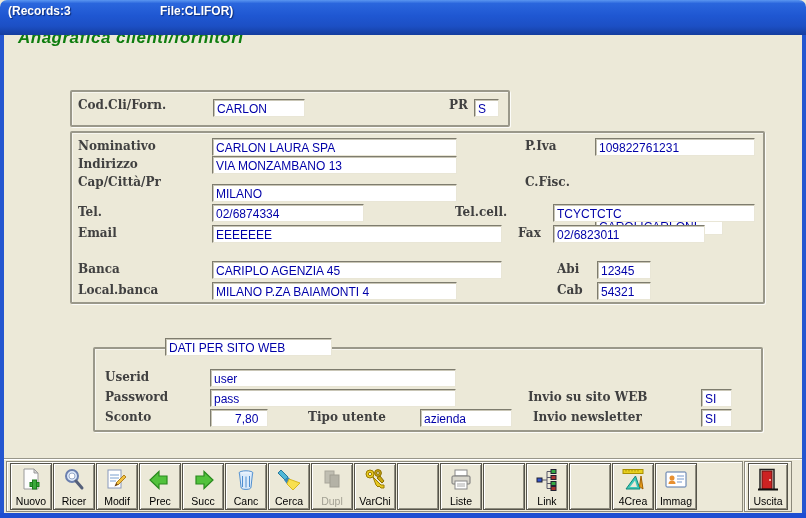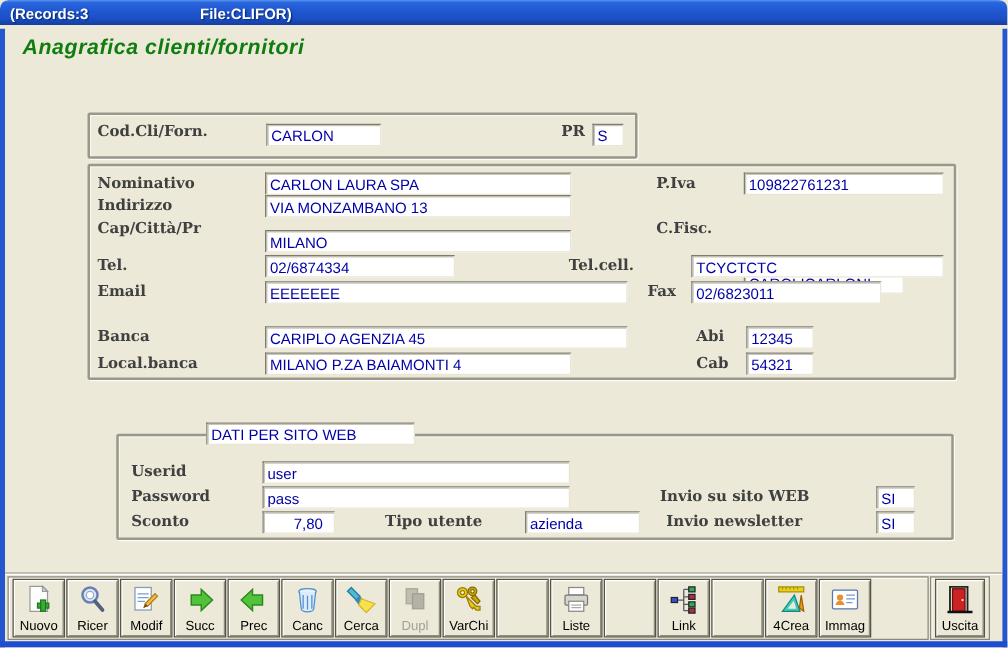--- a/index.html
+++ b/index.html
@@ -1,20 +1,20 @@
 <!DOCTYPE html>
 <html><head>
 <meta charset="utf-8">
 <style>
   * { margin:0; padding:0; box-sizing:border-box; }
   html,body { width:806px; height:518px; }
   body { position:relative; font-family:"Liberation Sans", sans-serif; background:#ece9d8; overflow:hidden; }
 
   
-  .titlebar { position:absolute; left:0; top:0; width:806px; height:20px;
+  .titlebar { position:absolute; left:0; top:0; width:806px; height:35px;
     background:linear-gradient(to bottom,#5a96f0 0%, #2a66dd 10%, #1f57d2 45%, #1c4fc4 75%, #143d9e 100%);
     border-radius:7px 7px 0 0; z-index:50; }
   .titlebar .ttext { position:absolute; top:4px; color:#ffffff; font-size:12px; font-weight:bold;
     text-shadow:1px 1px 1px #0a2a77; white-space:nowrap; }
   .frame-left  { position:absolute; left:0; top:23px; bottom:0; width:4px;  background:#2456d0; z-index:40; }
   .frame-right { position:absolute; right:0; top:23px; bottom:0; width:4px; background:#2456d0; z-index:40; }
   .frame-bottom{ position:absolute; left:0; bottom:0; width:806px; height:5px; background:#1d4ed2; z-index:40; }
   .content-bg  { position:absolute; left:4px; right:4px; top:23px; bottom:5px; background:#ece9d8; }
 
   .heading { position:absolute; left:18px; top:28px; font-size:17px; font-weight:bold; font-style:italic;
@@ -161,33 +161,33 @@
           <path d="M12 16 L20 8 L22 10 L14 18 z" fill="#f0c040" stroke="#b08020"></path>
           <path d="M12 16 l-1.5 3.5 L14 18z" fill="#704010"></path>
         </svg>
       </span>
     <span class="tlabel">Modif</span>
   </div>
 
   <div class="tbtn">
     <span class="ticon">
         <svg width="26" height="26" viewBox="0 0 26 26">
+          <path d="M20 9 L12 9 L12 4.5 L3 13 L12 21.5 L12 17 L20 17 z" fill="#52c23c" stroke="#2a8a1e" stroke-width="1.2"></path>
+        </svg>
+      </span>
+    <span class="tlabel">Prec</span>
+  </div>
+
+  <div class="tbtn">
+    <span class="ticon">
+        <svg width="26" height="26" viewBox="0 0 26 26">
           <path d="M6 9 L14 9 L14 4.5 L23 13 L14 21.5 L14 17 L6 17 z" fill="#52c23c" stroke="#2a8a1e" stroke-width="1.2"></path>
         </svg>
       </span>
     <span class="tlabel">Succ</span>
-  </div>
-
-  <div class="tbtn">
-    <span class="ticon">
-        <svg width="26" height="26" viewBox="0 0 26 26">
-          <path d="M20 9 L12 9 L12 4.5 L3 13 L12 21.5 L12 17 L20 17 z" fill="#52c23c" stroke="#2a8a1e" stroke-width="1.2"></path>
-        </svg>
-      </span>
-    <span class="tlabel">Prec</span>
   </div>
 
   <div class="tbtn">
     <span class="ticon">
         <svg width="26" height="26" viewBox="0 0 26 26">
           <ellipse cx="13" cy="6" rx="7" ry="2.2" fill="#eaf2fc" stroke="#4f8fd0"></ellipse>
           <path d="M6.5 6.5 L8 20 a5 2.4 0 0 0 10 0 L19.5 6.5" fill="#dcebfa" stroke="#4f8fd0"></path>
           <path d="M9.5 9v11M13 9.5v11M16.5 9v11" stroke="#4f8fd0"></path>
         </svg>
       </span>

